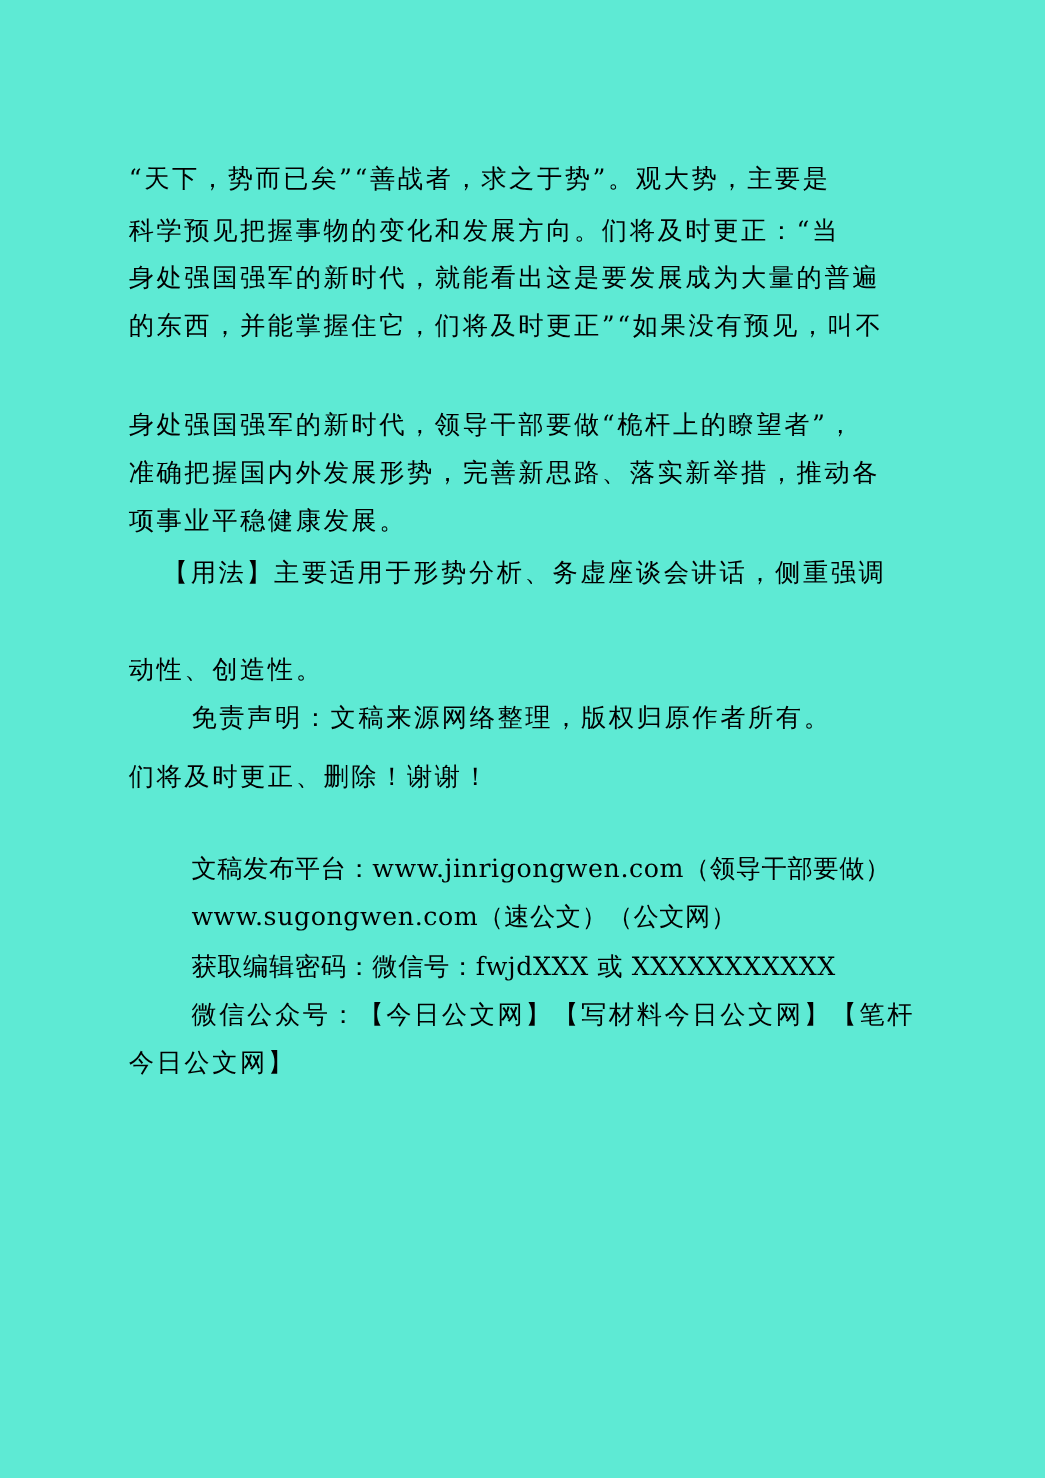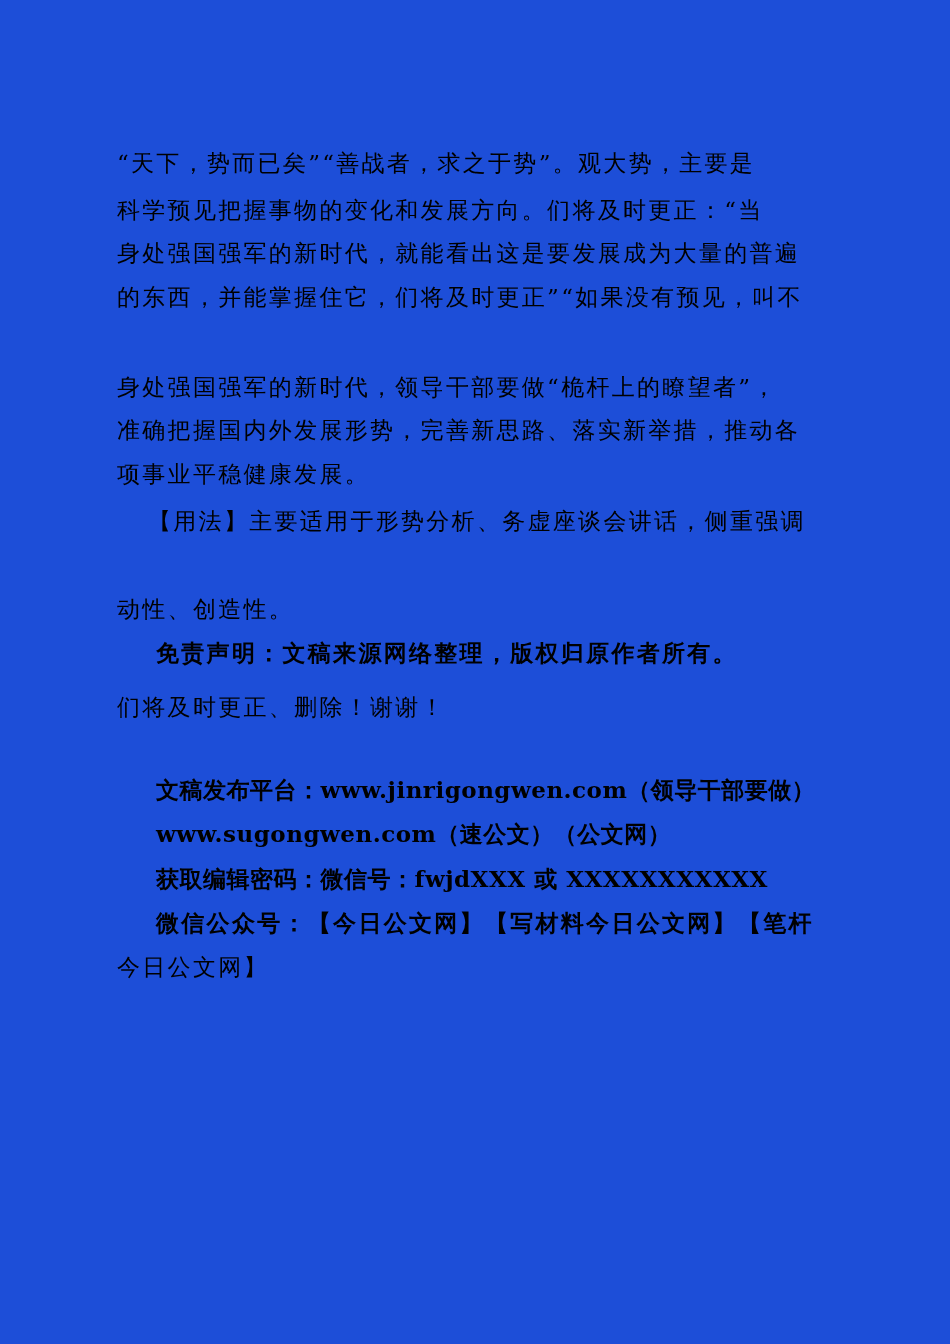--- a/index.html
+++ b/index.html
@@ -1,21 +1,21 @@
 <!DOCTYPE html>
 <html><head>
 <meta charset="utf-8">
 <style>
   html, body { margin: 0; padding: 0; background: #ffffff; }
   body { width: 950px; height: 1344px; position: relative; overflow: hidden;
          font-family: "DejaVu Serif", "Liberation Serif", serif; color: #000; }
-  .page { position: absolute; left: 0; top: 0; width: 950px; height: 1344px; background: #1d4ed8; }
+  .page { position: absolute; left: 0; top: 0; width: 950px; height: 1344px; background: #5eead4; }
   .line { position: absolute; left: 117px; width: 710px; font-size: 23px; line-height: 30px;
           white-space: nowrap; letter-spacing: 2.3px; }
-  .indent { left: 156px; font-weight: bold; }
+  .indent { left: 174px; }
 </style>
 </head>
 <body>
 
 <div class="page">
 
   <div class="line" style="top:148px">“天下，势而已矣”“善战者，求之于势”。观大势，主要是</div>
   <div class="line" style="top:195px">科学预见把握事物的变化和发展方向。们将及时更正：“当</div>
   <div class="line" style="top:238px">身处强国强军的新时代，就能看出这是要发展成为大量的普遍</div>
   <div class="line" style="top:282px">的东西，并能掌握住它，们将及时更正”“如果没有预见，叫不</div>

